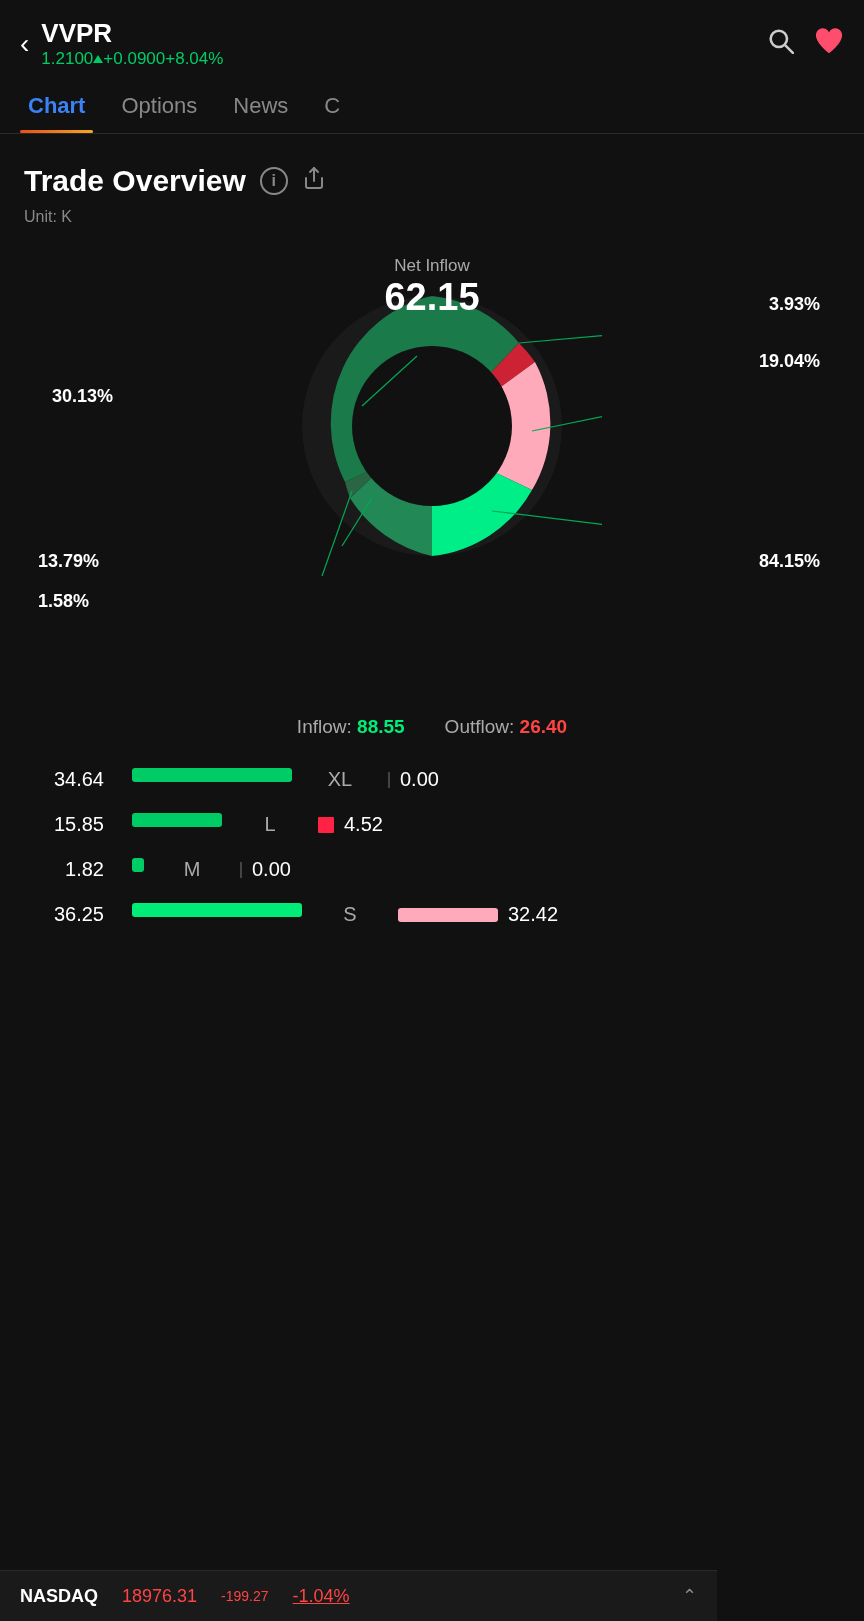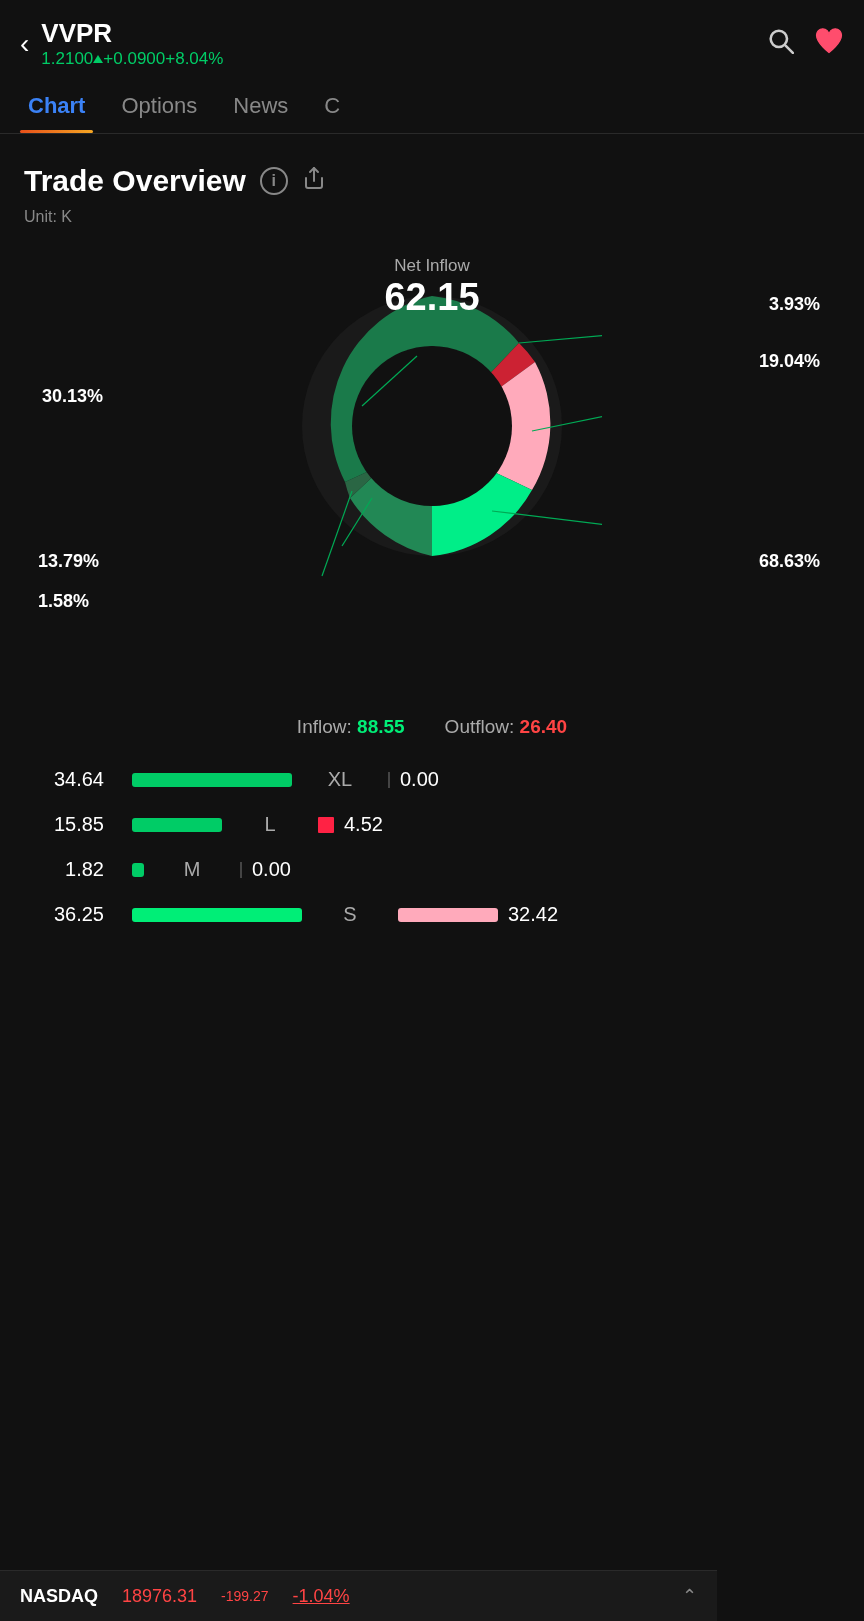--- a/index.html
+++ b/index.html
@@ -183,21 +183,21 @@
     
     .label-top-right-1 {
       top: 38px; right: 20px;
       color: #ffffff;
     }
     .label-top-right-2 {
       top: 95px; right: 20px;
       color: #ffffff;
     }
     .label-left-top {
-      top: 130px; left: 18px;
+      top: 130px; left: 28px;
       color: #ffffff;
     }
     .label-left-bottom1 {
       top: 295px; left: 14px;
       color: #ffffff;
     }
     .label-left-bottom2 {
       top: 335px; left: 14px;
       color: #ffffff;
     }
@@ -230,21 +230,20 @@
     
     .bar-table {
       width: 100%;
       display: flex;
       flex-direction: column;
       gap: 22px;
       padding: 0 10px;
     }
     .bar-row {
       display: flex;
-      align-items: center;
       gap: 28px;
     }
     .bar-left-value {
       width: 70px;
       text-align: right;
       font-size: 20px;
       color: #ffffff;
       flex-shrink: 0;
     }
     .bar-left-bar {
@@ -377,21 +376,21 @@
 
   <div class="unit-label">Unit: K</div>
 
   <div class="chart-area">
 
     <span class="pct-label label-top-right-1">3.93%</span>
     <span class="pct-label label-top-right-2">19.04%</span>
     <span class="pct-label label-left-top">30.13%</span>
     <span class="pct-label label-left-bottom1">13.79%</span>
     <span class="pct-label label-left-bottom2">1.58%</span>
-    <span class="pct-label label-right-bottom">68.63%</span>
+    <span class="pct-label label-right-bottom">84.15%</span>
 
     <svg class="donut-svg" viewBox="0 0 340 340">
 
       <circle cx="170" cy="170" r="130" fill="#1a1a1a"></circle>
 
       <path d="M 170 40
                A 130 130 0 0 1 257 87
                L 220 126
                A 80 80 0 0 0 170 90 Z" fill="#1a7a4a"></path>
 

